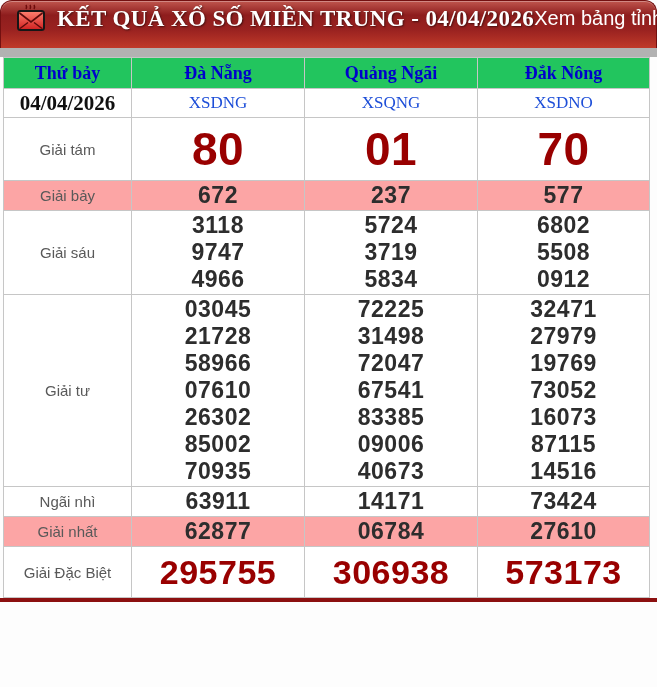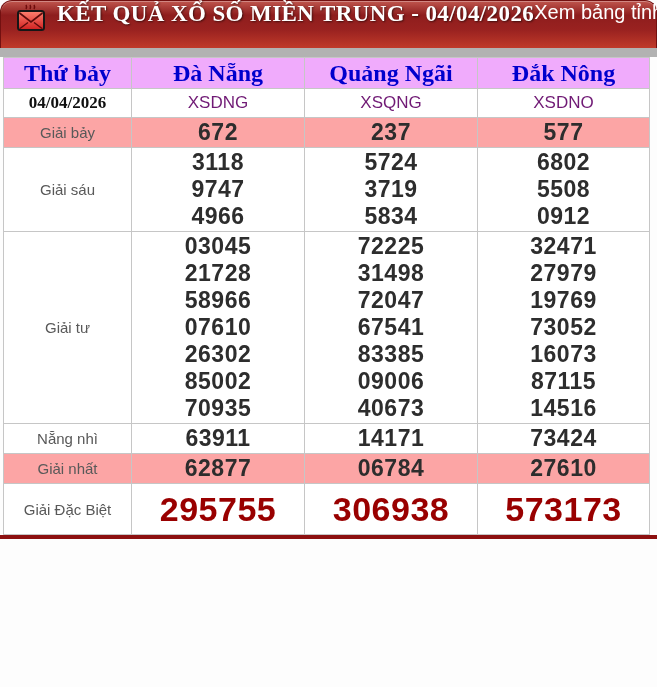--- a/index.html
+++ b/index.html
@@ -8,20 +8,21 @@
     background:#fdfdfd;
     font-family:"Liberation Sans", sans-serif;
   }
   .widget{width:657px;}
 
   
   .header{
     box-sizing:border-box;
     height:48px;
     display:flex;
+    align-items:center;
     padding:0 14px 12px 14px;
     background:linear-gradient(180deg,#c0564e 0%,#8e1d1d 30%,#9a2220 62%,#c03a2a 100%);
     border:1px solid #731010;
     border-bottom:none;
     border-radius:12px 12px 0 0;
     box-shadow:inset 0 1px 0 rgba(255,255,255,.3);
   }
   .title{
     font-family:"Liberation Serif", serif;
     font-weight:700;
@@ -54,38 +55,38 @@
     background:#ffffff;
   }
   th,td{
     border:1px solid #c6c6c6;
     text-align:center;
     padding:0;
     overflow:hidden;
   }
   th.colhead{
     font-family:"Liberation Serif", serif;
-    font-size:24px;
+    font-size:18px;
     font-weight:700;
     color:#0000cd;
     height:30px;
-    background:#f0abfc;
+    background:#22c55e;
     cursor:pointer;
   }
   td.datecell{
     font-family:"Liberation Serif", serif;
     font-weight:700;
-    font-size:17px;
+    font-size:21px;
     color:#101010;
     height:28px;
   }
   td.codecell{
-    font-family:Liberation Sans, sans-serif;
+    font-family:Liberation Serif, serif;
     font-size:17px;
-    color:#701a75;
+    color:#1d4ed8;
     height:28px;
   }
   td.label-cell{
     color:#595959;
     font-size:15px;
   }
   td.num-cell{padding:1px 0;}
   .num{
     font-weight:700;
     font-size:23px;
@@ -152,20 +153,32 @@
         <th class="colhead">Đắk Nông</th>
       </tr>
     </thead>
     <tbody id="prize-rows">
       <tr>
         <td class="datecell">04/04/2026</td>
         <td class="codecell">XSDNG</td>
         <td class="codecell">XSQNG</td>
         <td class="codecell">XSDNO</td>
       </tr>
+    <tr class="big-red">
+          <td class="label-cell">Giải tám</td>
+          <td class="num-cell">
+            <div class="num">80</div>
+          </td>
+          <td class="num-cell">
+            <div class="num">01</div>
+          </td>
+          <td class="num-cell">
+            <div class="num">70</div>
+          </td>
+        </tr>
         <tr class="shaded">
           <td class="label-cell">Giải bảy</td>
           <td class="num-cell">
             <div class="num">672</div>
           </td>
           <td class="num-cell">
             <div class="num">237</div>
           </td>
           <td class="num-cell">
             <div class="num">577</div>
@@ -213,21 +226,21 @@
             <div class="num">32471</div>
             <div class="num">27979</div>
             <div class="num">19769</div>
             <div class="num">73052</div>
             <div class="num">16073</div>
             <div class="num">87115</div>
             <div class="num">14516</div>
           </td>
         </tr>
         <tr>
-          <td class="label-cell">Nẵng nhì</td>
+          <td class="label-cell">Ngãi nhì</td>
           <td class="num-cell">
             <div class="num">63911</div>
           </td>
           <td class="num-cell">
             <div class="num">14171</div>
           </td>
           <td class="num-cell">
             <div class="num">73424</div>
           </td>
         </tr>

